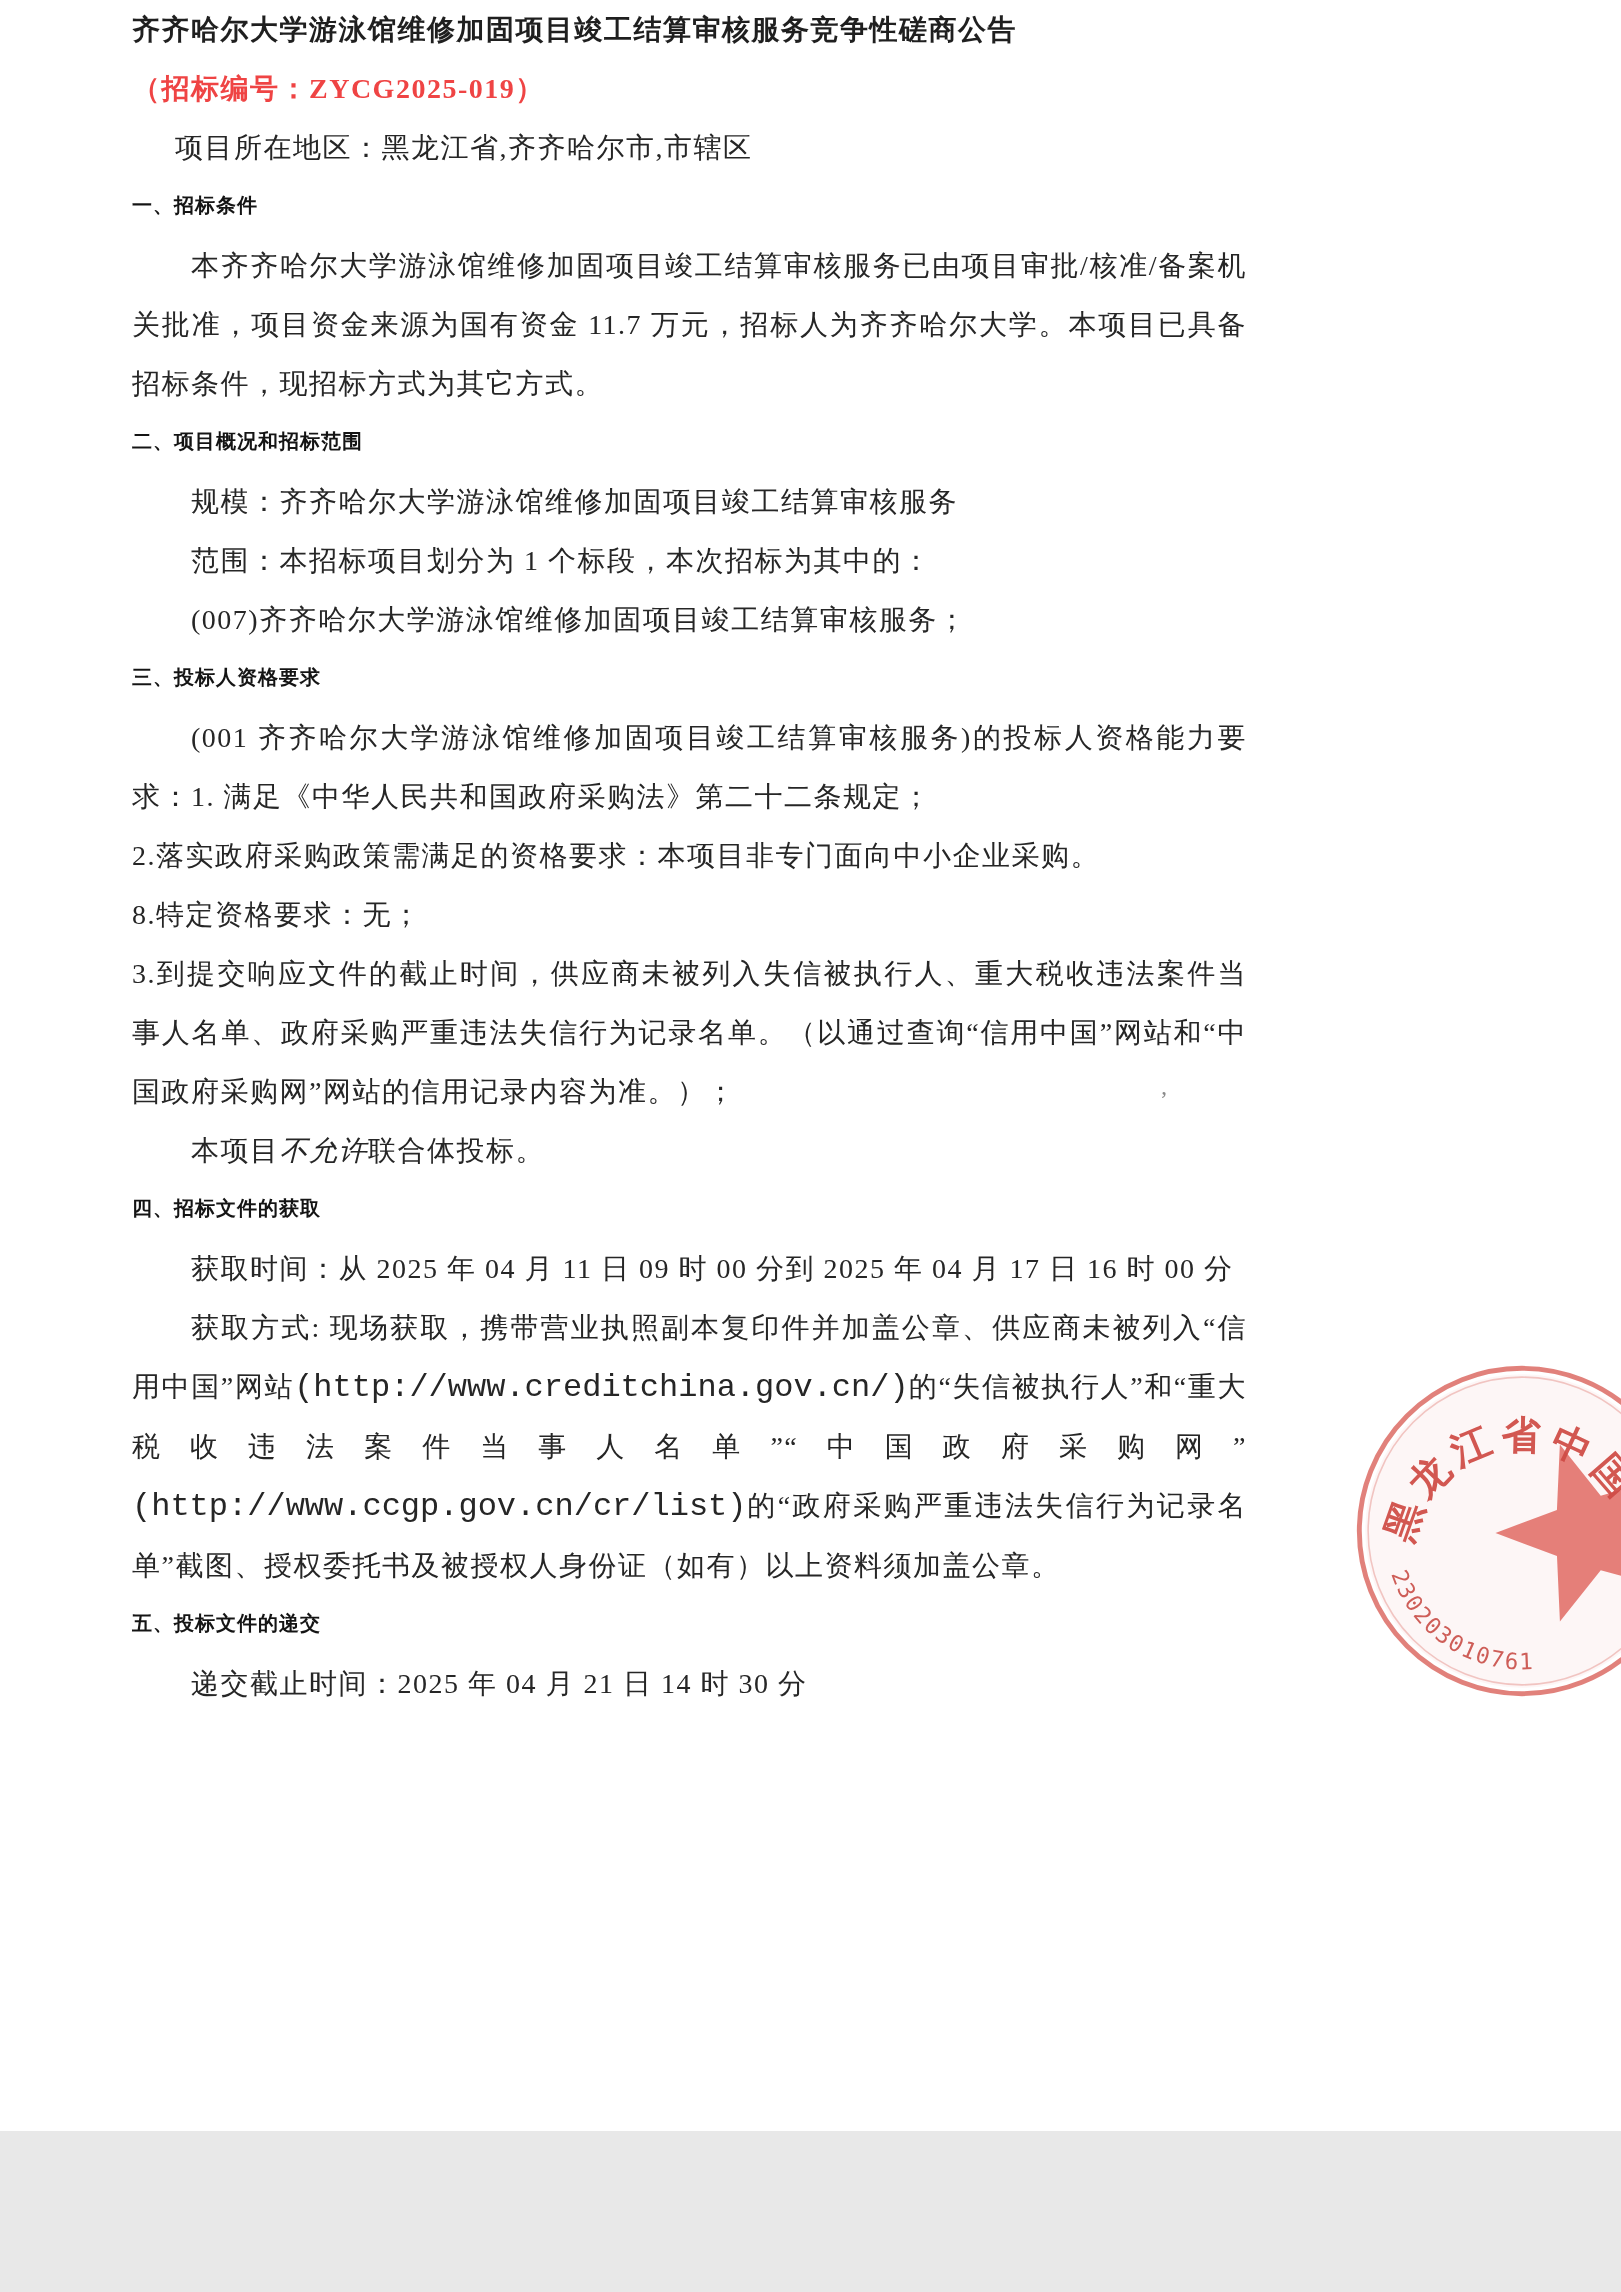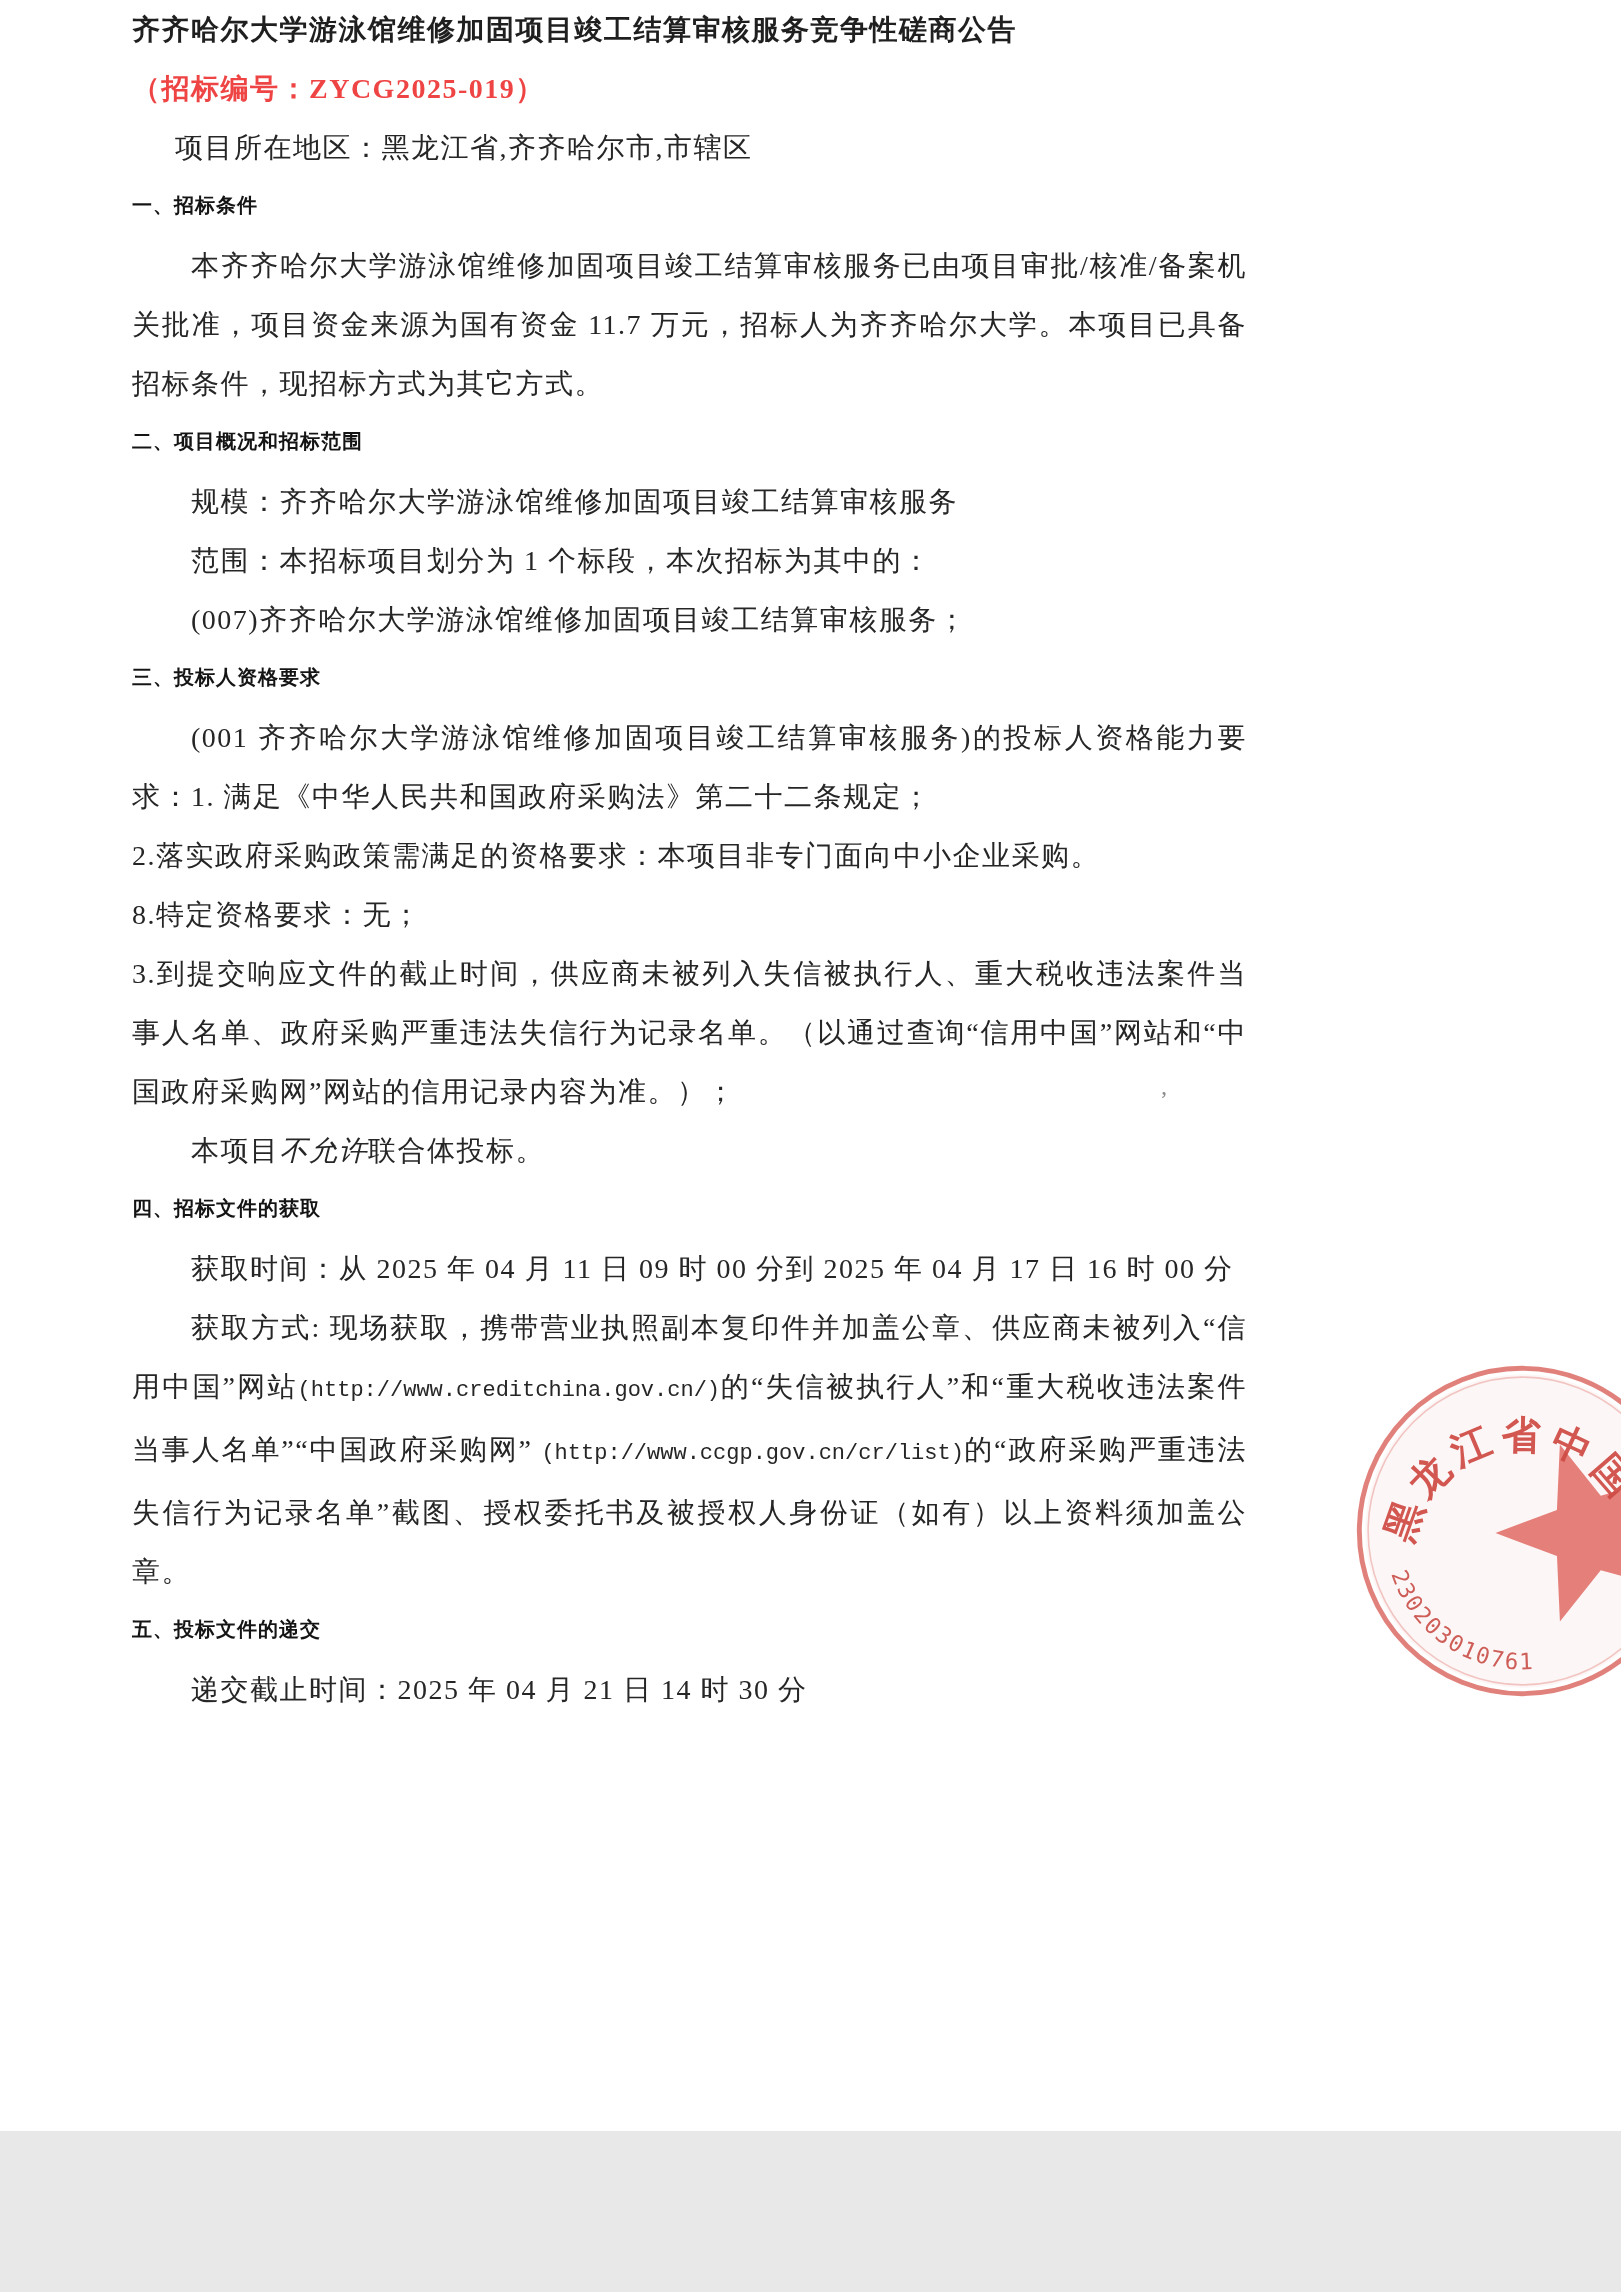--- a/index.html
+++ b/index.html
@@ -17,21 +17,21 @@
     margin:30px 0 0;font-size:27.4px;font-weight:700;text-align:center;
     line-height:43px;letter-spacing:1px;color:#ef4444;
   }
   .region{margin:83px 0 0;font-size:27.4px;line-height:59px;padding-left:43px;letter-spacing:1px;}
   h2{
     font-size:20px;font-weight:700;line-height:59px;margin:0;color:#141414;
     font-family:Liberation Mono, monospace;letter-spacing:1px;
   }
   .doc p{font-size:28px;line-height:59px;margin:0;text-align:justify;letter-spacing:1.5px;}
   .ind{text-indent:59px;}
-  .u{font-family:"Liberation Mono","DejaVu Sans Mono",monospace;font-size:22px;letter-spacing:0;}
+  .u{font-family:"Liberation Mono","DejaVu Sans Mono",monospace;font-size:32px;letter-spacing:0;}
   .it{font-style:italic;}
   .stray{position:absolute;left:1160px;top:1086px;font-size:23.5px;color:#8a8a8a;}
   .stamp{position:absolute;left:1326px;top:1335px;width:392px;height:392px;}
   .footer{position:absolute;left:1246px;top:2187px;display:flex;align-items:center;}
   .qr{width:78px;height:78px;flex:0 0 auto;}
   .scan-note{
     margin-left:21.6px;font-size:31px;color:#6e6e6e;letter-spacing:2.9px;
     font-family:"Liberation Serif","DejaVu Serif",serif;white-space:nowrap;
   }
 </style>

